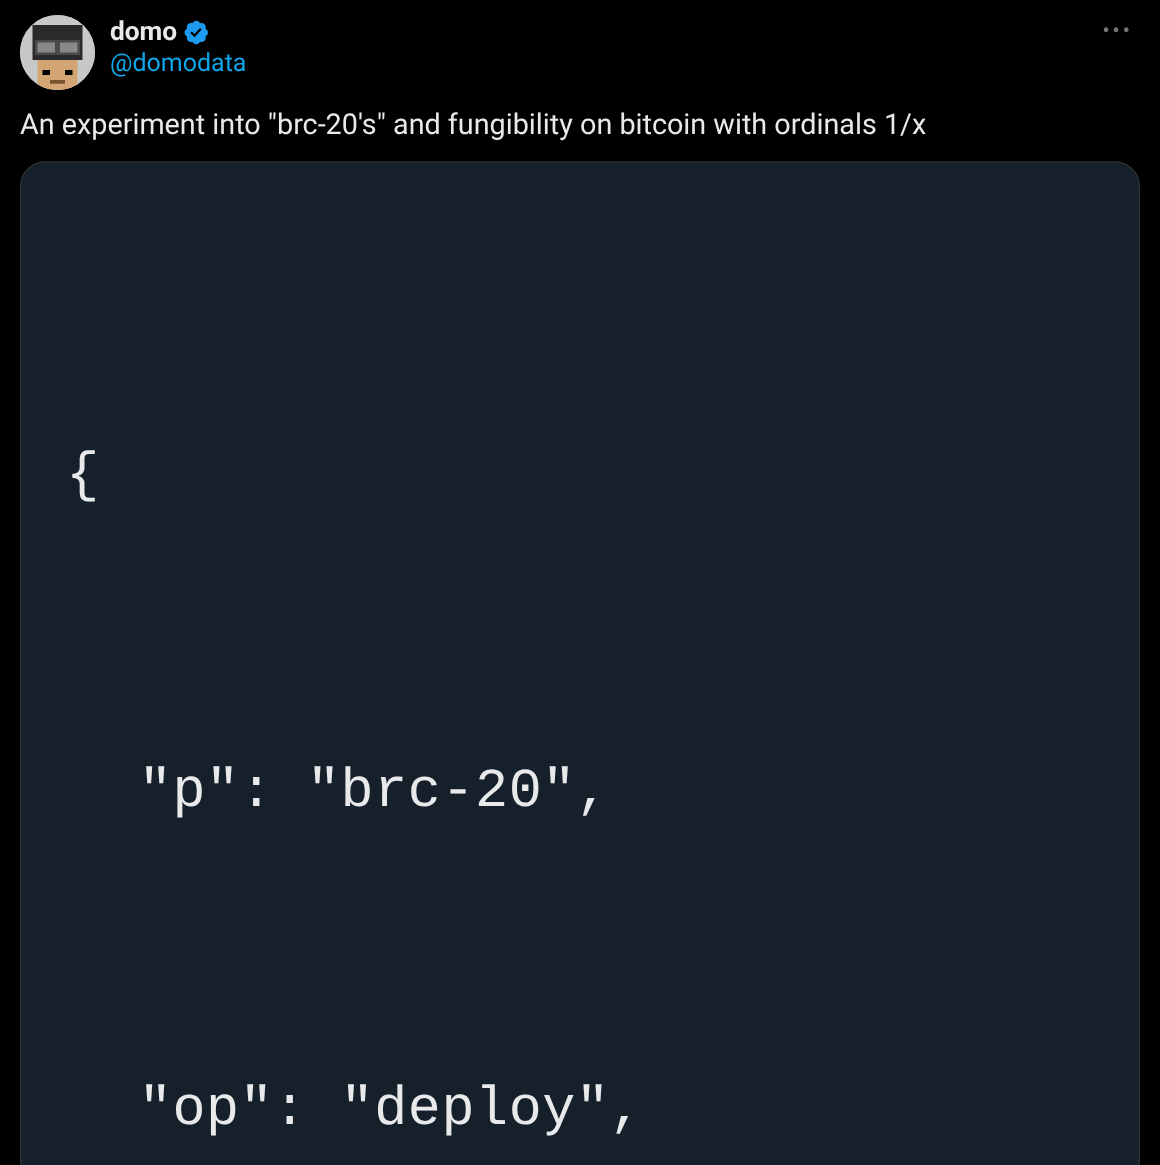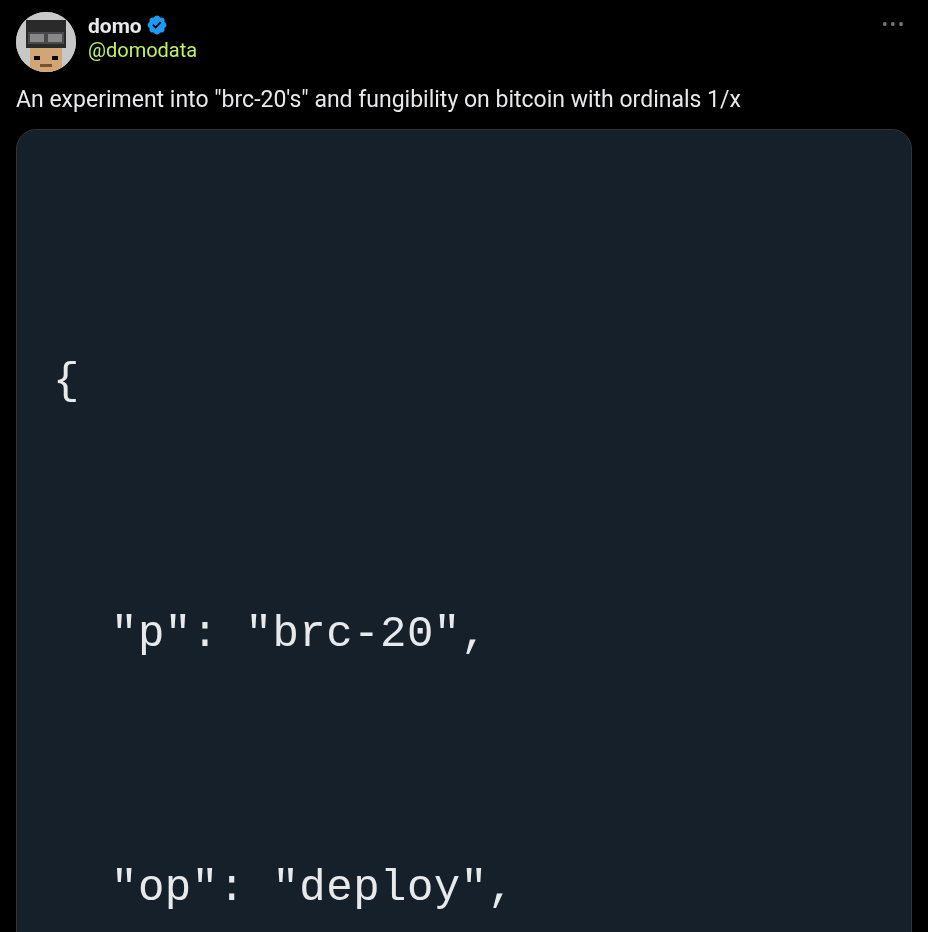--- a/index.html
+++ b/index.html
@@ -42,41 +42,42 @@
       width: 100%;
       height: 100%;
     }
     .user-info {
       display: flex;
       flex-direction: column;
       padding-top: 2px;
     }
     .name-row {
       display: flex;
+      align-items: center;
       gap: 4px;
     }
     .display-name {
       font-weight: 700;
       font-size: 21px;
       color: #e7e9ea;
     }
     .verified-badge {
       width: 22px;
       height: 22px;
       display: inline-flex;
       align-items: center;
       justify-content: center;
     }
     .verified-badge svg {
       width: 22px;
       height: 22px;
     }
     .handle {
       font-size: 20px;
-      color: #bef264;
+      color: #0ea5e9;
       margin-top: 0px;
     }
     .more-button {
       color: #71767b;
       padding: 4px 6px;
       cursor: pointer;
       font-size: 18px;
       letter-spacing: 2px;
       margin-top: -2px;
     }

